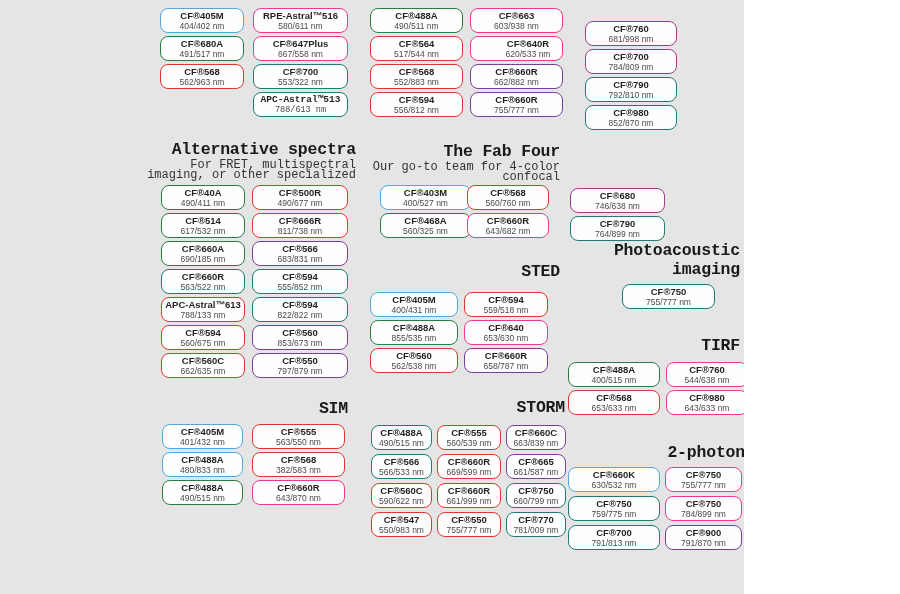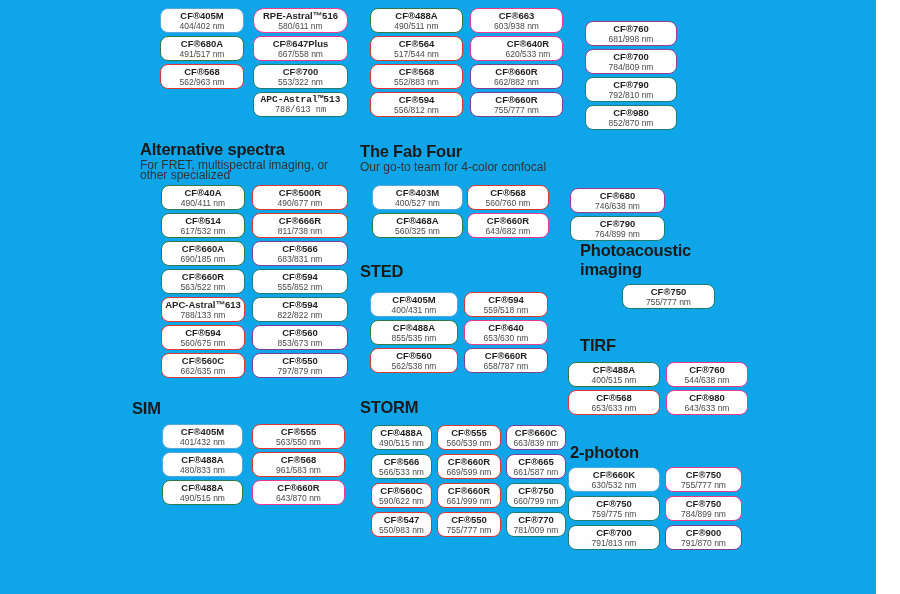--- a/index.html
+++ b/index.html
@@ -1,24 +1,24 @@
 <!DOCTYPE html>
 <html><head>
 <meta charset="utf-8">
 <style>
   html,body{margin:0;padding:0;}
   body{font-family:"Liberation Sans", sans-serif; background:#ffffff;}
-  .canvas{position:relative;width:876px;height:594px;background:#0ea5e9;overflow:hidden;}
+  .canvas{position:relative;width:744px;height:594px;background:#e5e5e5;overflow:hidden;}
   .col{position:absolute;display:flex;flex-direction:column;gap:3px;}
   .col.g4{gap:4px;}
   .badge{height:25px;border:1.6px solid #888;border-radius:8px;background:#fefefe;
          display:flex;flex-direction:column;align-items:center;justify-content:center;box-sizing:border-box;}
   .bn{font-size:9.5px;font-weight:bold;color:#231f20;line-height:11px;white-space:nowrap;}
   .bv{font-size:8.5px;color:#4a4a4a;line-height:10px;white-space:nowrap;}
-  .sec{position:absolute;text-align:left;}
+  .sec{position:absolute;text-align:right;font-family:Liberation Mono, monospace;}
   .sec h2{margin:0;font-size:16.5px;font-weight:bold;color:#1a1a1a;line-height:19px;letter-spacing:-0.2px;}
   .sec p{margin:1px 0 0 0;font-size:12px;color:#333333;line-height:10px;}
 </style>
 </head>
 <body>
 
 <div class="canvas">
 
   <div class="col" style="left:160px;top:8px;width:84px">
       <div class="badge" style="border-color: rgb(84, 167, 220);">
@@ -28,21 +28,21 @@
       <div class="badge" style="border-color: rgb(44, 122, 71);">
         <div class="bn">CF®680A</div>
         <div class="bv">491/517 nm</div>
       </div>
       <div class="badge" style="border-color: rgb(218, 56, 49);">
         <div class="bn">CF®568</div>
         <div class="bv">562/963 nm</div>
       </div>
     </div>
   <div class="col" style="left:253px;top:8px;width:95px">
-      <div class="badge" style="border-color: rgb(233, 58, 144); border-radius: 11px;">
+      <div class="badge" style="border-color: rgb(233, 58, 144);">
         <div class="bn">RPE-Astral™516</div>
         <div class="bv">580/611 nm</div>
       </div>
       <div class="badge" style="border-color: rgb(233, 58, 144);">
         <div class="bn">CF®647Plus</div>
         <div class="bv">667/558 nm</div>
       </div>
       <div class="badge" style="border-color: rgb(30, 124, 113);">
         <div class="bn">CF®700</div>
         <div class="bv">553/322 nm</div>
@@ -169,21 +169,21 @@
       <div class="badge" style="border-color: rgb(123, 63, 152);">
         <div class="bn">CF®550</div>
         <div class="bv">797/879 nm</div>
       </div>
     </div>
 
   <div class="sec" style="left:360px;top:142px;width:200px">
     <h2>The Fab Four</h2>
     <p>Our go-to team for 4-color confocal</p>
   </div>
-  <div class="col" style="left:372px;top:185px;width:91px">
+  <div class="col" style="left:380px;top:185px;width:91px">
       <div class="badge" style="border-color: rgb(84, 167, 220);">
         <div class="bn">CF®403M</div>
         <div class="bv">400/527 nm</div>
       </div>
       <div class="badge" style="border-color: rgb(44, 122, 71);">
         <div class="bn">CF®468A</div>
         <div class="bv">560/325 nm</div>
       </div>
     </div>
   <div class="col" style="left:467px;top:185px;width:82px">
@@ -294,21 +294,21 @@
         <div class="bv">490/515 nm</div>
       </div>
     </div>
   <div class="col" style="left:252px;top:424px;width:93px">
       <div class="badge" style="border-color: rgb(218, 56, 49);">
         <div class="bn">CF®555</div>
         <div class="bv">563/550 nm</div>
       </div>
       <div class="badge" style="border-color: rgb(218, 56, 49);">
         <div class="bn">CF®568</div>
-        <div class="bv">961/583 nm</div>
+        <div class="bv">382/583 nm</div>
       </div>
       <div class="badge" style="border-color: rgb(233, 58, 144);">
         <div class="bn">CF®660R</div>
         <div class="bv">643/870 nm</div>
       </div>
     </div>
 
   <div class="sec" style="left:360px;top:398px;width:205px">
     <h2>STORM</h2>
   </div>

